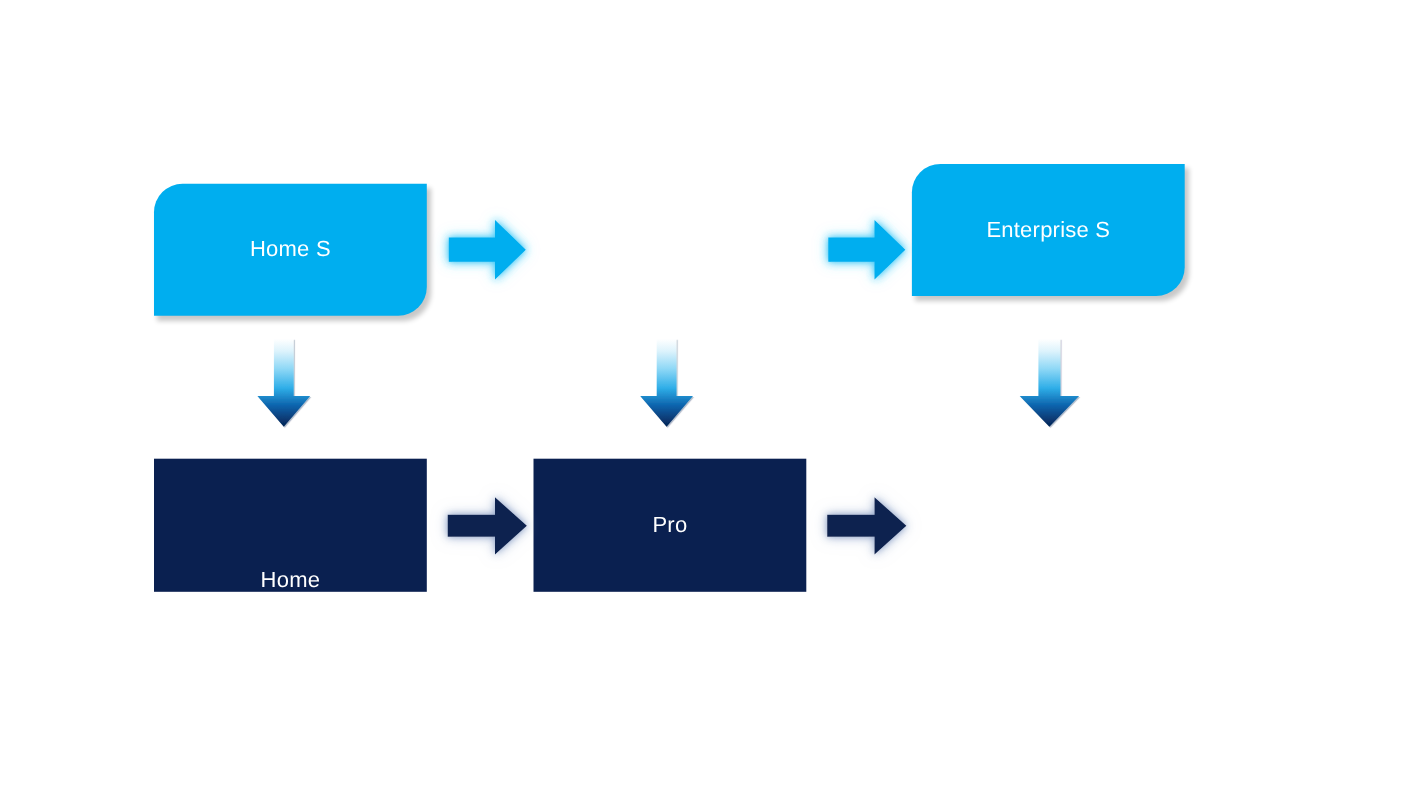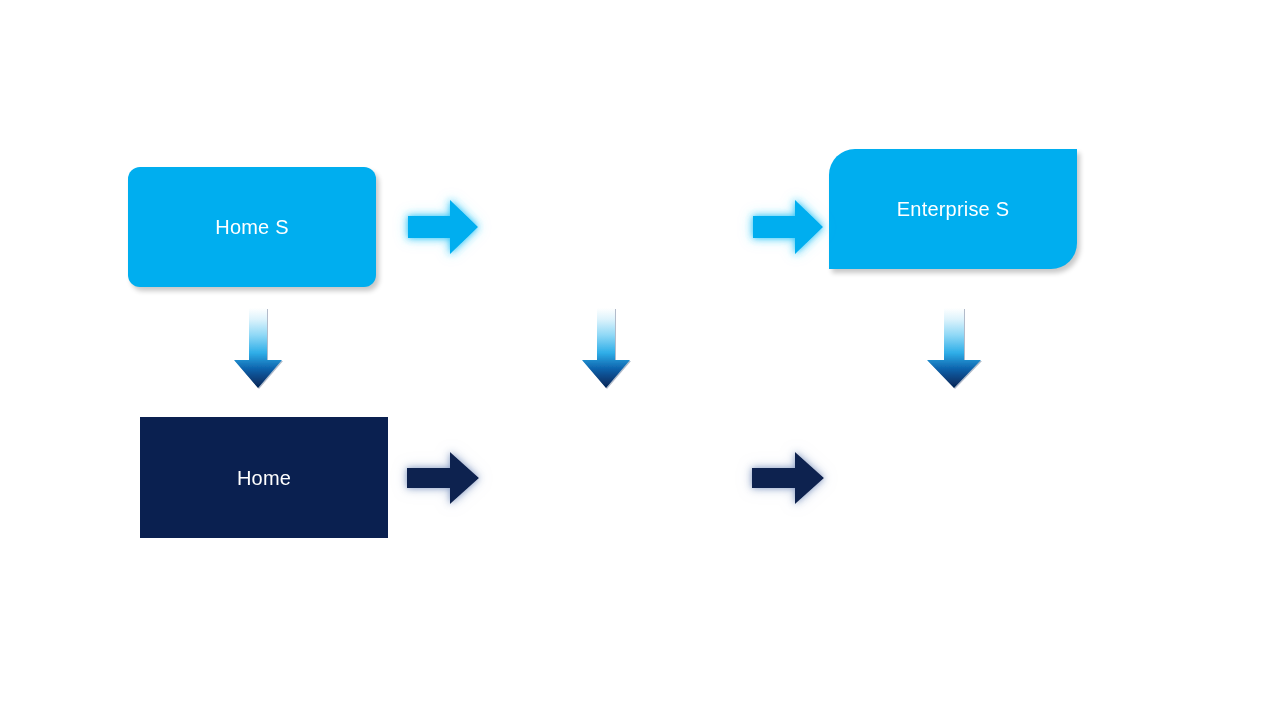--- a/index.html
+++ b/index.html
@@ -119,21 +119,21 @@
         <feDropShadow dx="0" dy="0" stdDeviation="3.2" flood-color="#7D93BD" flood-opacity="0.85"></feDropShadow>
         <feDropShadow dx="0" dy="0" stdDeviation="6" flood-color="#9FB2D4" flood-opacity="0.5"></feDropShadow>
       </filter>
 
       <filter id="softDown" x="-40%" y="-20%" width="180%" height="150%">
         <feDropShadow dx="1" dy="1" stdDeviation="0.6" flood-color="#0A2050" flood-opacity="0.30"></feDropShadow>
       </filter>
     </defs>
   </svg>
 
-  <div class="tier-box-top" style="left:128px; top:167px;border-radius:12px;">
+  <div class="tier-box-top" style="left:140px; top:167px;">
     <span class="tier-label">Home S</span>
   </div>
 
 
   <div class="tier-box-top" style="left:829px; top:149px;">
     <span class="tier-label">Enterprise S</span>
   </div>
 
   <div class="arrow-right" style="left:406px; top:196px;">
     <svg viewBox="0 0 74 62" preserveAspectRatio="none">
@@ -158,24 +158,27 @@
       <polygon points="17,0 35,0 35,52 50,52 26,80 2,52 17,52" fill="url(#downGrad)" filter="url(#softDown)"></polygon>
     </svg>
   </div>
 
   <div class="arrow-down" style="left:925px; top:308px; width:58px; height:82px;">
     <svg viewBox="0 0 58 82" preserveAspectRatio="none">
       <polygon points="19,0 39,0 39,52 56,52 29,80 2,52 19,52" fill="url(#downGrad)" filter="url(#softDown)"></polygon>
     </svg>
   </div>
 
-  <div class="tier-box-bottom" style="left:140px; top:417px;">
+  <div class="tier-box-bottom" style="left:140px; top:417px;align-items:flex-end;">
     <span class="tier-label">Home</span>
   </div>
 
+  <div class="tier-box-bottom" style="left:485px; top:417px;">
+    <span class="tier-label">Pro</span>
+  </div>
 
 
   <div class="arrow-right" style="left:404px; top:447px; width:78px; height:62px;">
     <svg viewBox="0 0 78 62" preserveAspectRatio="none">
       <polygon points="3,21 46,21 46,5 75,31 46,57 46,41 3,41" fill="#0A2050" filter="url(#glowNavy)"></polygon>
     </svg>
   </div>
 
   <div class="arrow-right" style="left:749px; top:447px; width:78px; height:62px;">
     <svg viewBox="0 0 78 62" preserveAspectRatio="none">

